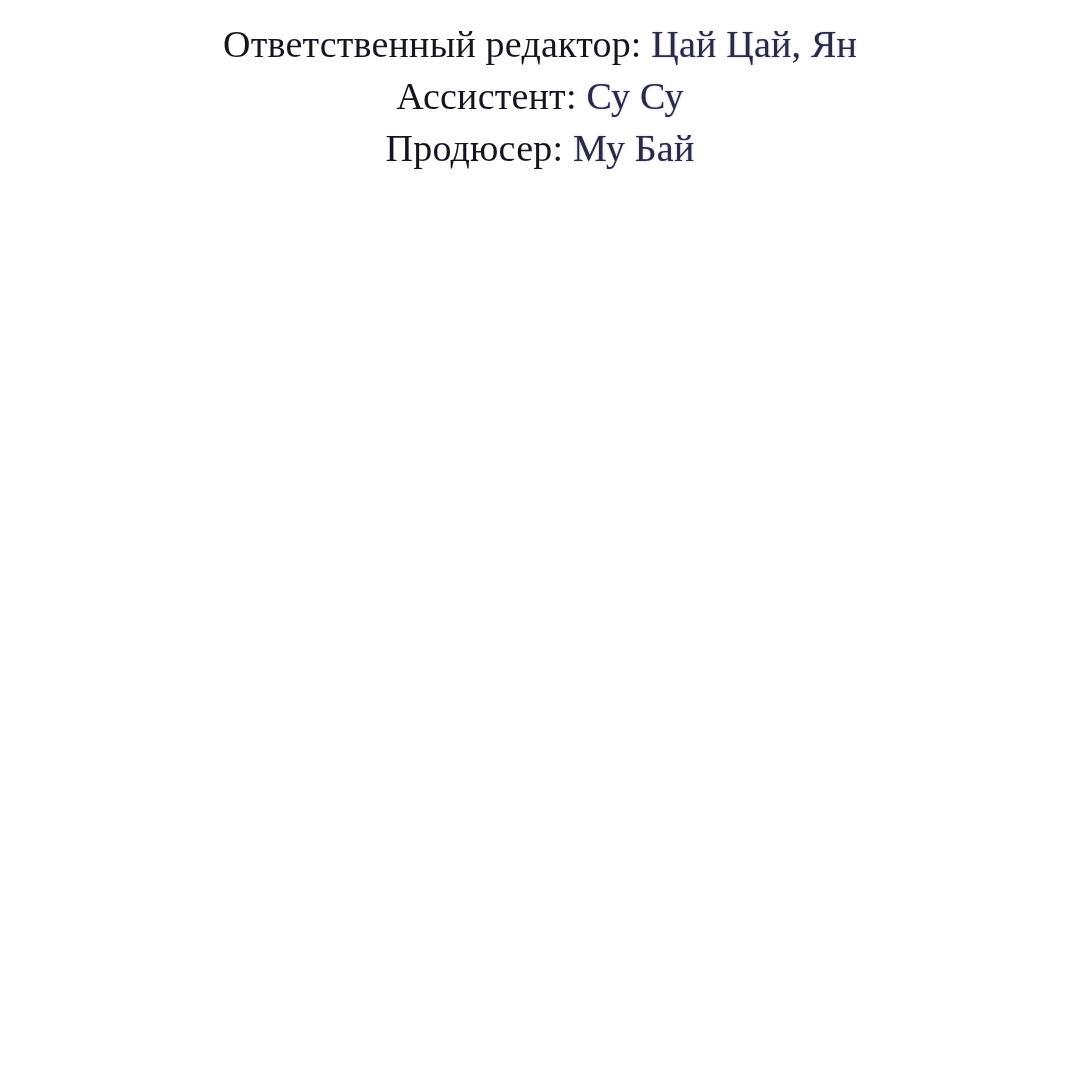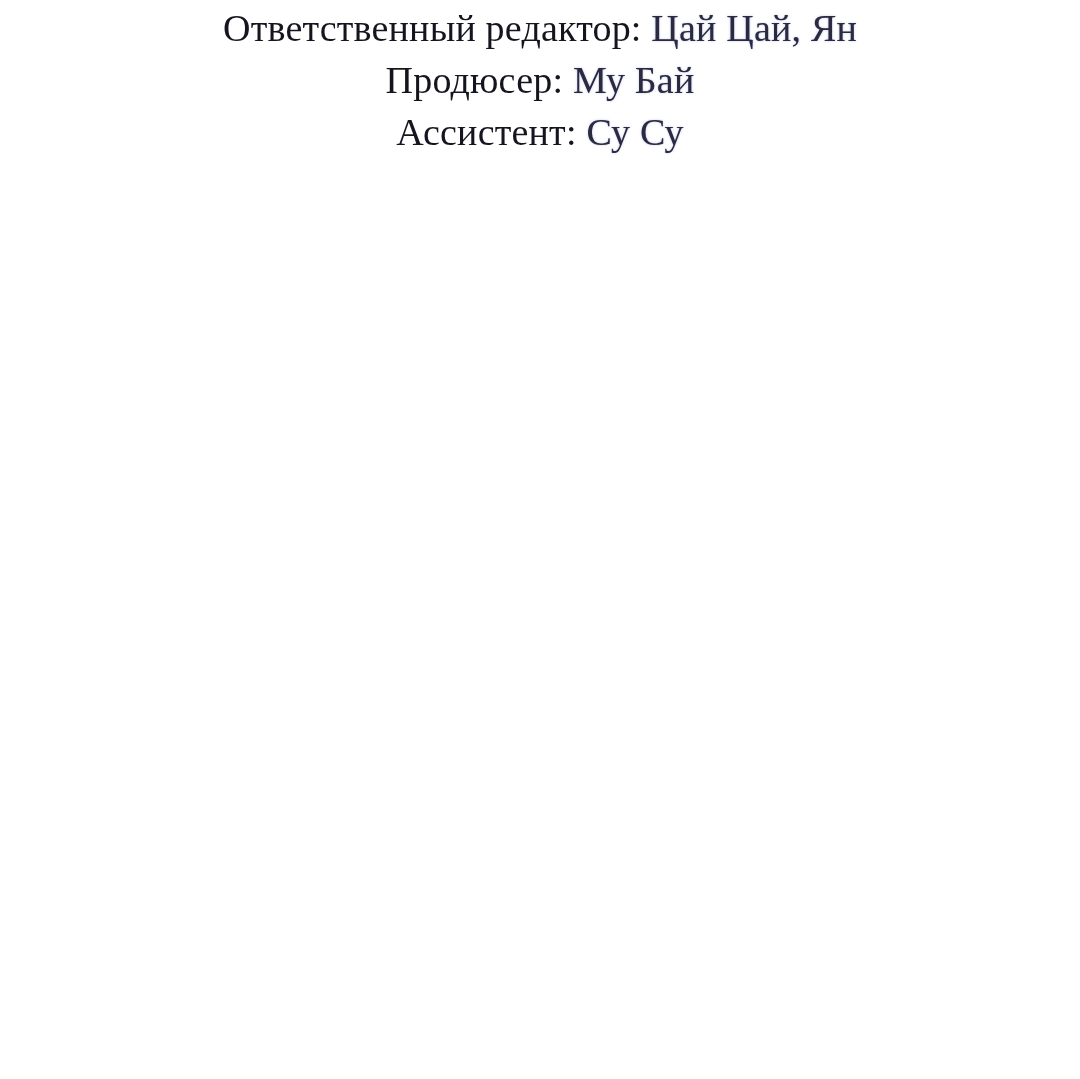--- a/index.html
+++ b/index.html
@@ -8,21 +8,21 @@
     background: #ffffff;
   }
   body {
     width: 1080px;
     height: 1079px;
     overflow: hidden;
     font-family: "Liberation Serif", serif;
   }
   .credits {
     width: 1080px;
-    padding-top: 2px;
+    padding-top: 18px;
     box-sizing: border-box;
     display: flex;
     flex-direction: column;
     align-items: center;
   }
   .credit-line {
     font-family: "Liberation Serif", serif;
     font-size: 38px;
     line-height: 52px;
     color: #1b1b28;
@@ -46,25 +46,25 @@
 <body>
 
 <div class="credits">
 
   <div class="credit-line">
     <span class="label">Ответственный редактор:</span>
     <span class="value">Цай Цай, Ян</span>
   </div>
 
   <div class="credit-line">
-    <span class="label">Продюсер:</span>
-    <span class="value">Му Бай</span>
+    <span class="label">Ассистент:</span>
+    <span class="value">Су Су</span>
   </div>
 
   <div class="credit-line">
-    <span class="label">Ассистент:</span>
-    <span class="value">Су Су</span>
+    <span class="label">Продюсер:</span>
+    <span class="value">Му Бай</span>
   </div>
 
 
 </div>
 
 <div class="spacer"></div>
 
 </body></html>

